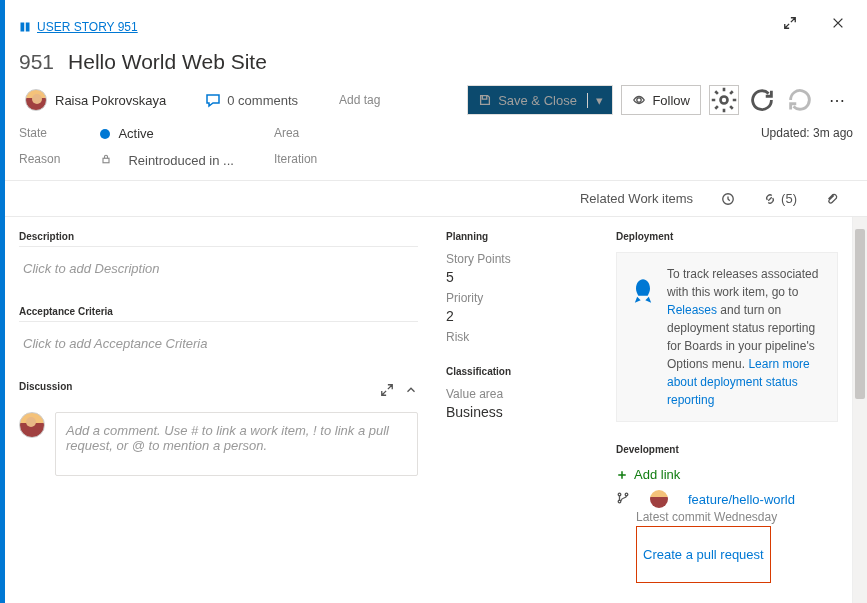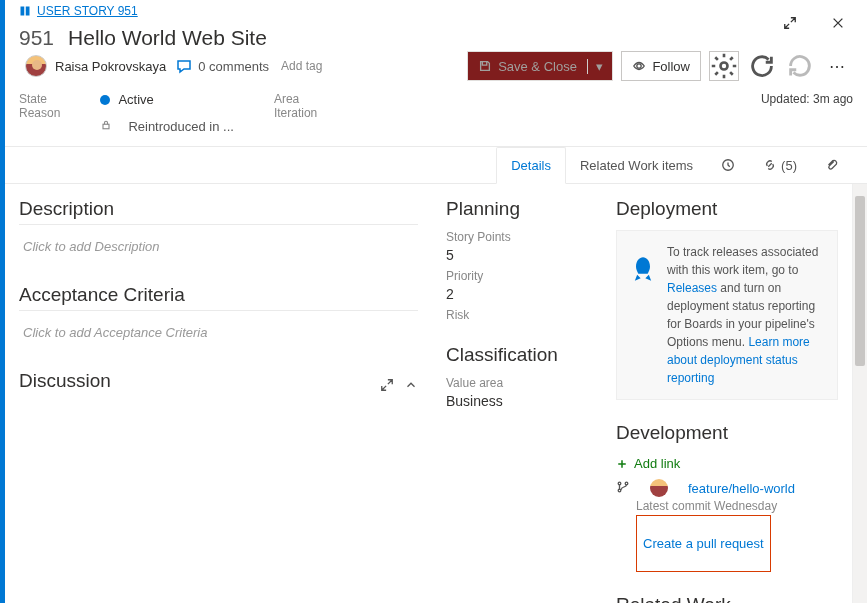--- a/index.html
+++ b/index.html
@@ -1,61 +1,61 @@
 <!DOCTYPE html>
 <html><head>
 <meta charset="utf-8">
 <style>
   html,body{margin:0;padding:0;font-family:"Segoe UI",Arial,sans-serif;font-size:13px;color:#323130;background:#fff;width:867px;height:603px;overflow:hidden}
   *{box-sizing:border-box}
   .root{display:flex;height:603px}
   .accent-bar{width:5px;background:#0078d4;flex:none}
   .main{flex:1;display:flex;flex-direction:column;min-width:0}
-  .hdr{padding:4px 14px 0 14px}
+  .hdr{padding:20px 14px 0 14px}
   .breadcrumb{display:flex;align-items:center;gap:6px;font-size:12px}
   .breadcrumb a{color:#0078d4;text-decoration:underline}
   .bc-icon{width:12px;height:12px;display:inline-block}
   .bc-icon svg{width:12px;height:12px;fill:#0078d4}
   .top-actions{position:absolute;top:8px;right:14px;display:flex;gap:18px;align-items:center}
   .top-actions svg{width:14px;height:14px;stroke:#333;fill:none;stroke-width:1.5}
-  .title-row{display:flex;align-items:center;gap:14px;margin-top:8px}
+  .title-row{display:flex;align-items:center;gap:14px;margin-top:16px}
   .wi-id{font-size:21px;color:#555}
   .wi-title{font-size:21px;font-weight:400}
-  .meta-row{display:flex;align-items:center;gap:4px;height:32px}
+  .meta-row{display:flex;align-items:center;gap:33px;margin-top:10px;height:32px}
   .assignee{display:flex;align-items:center;gap:8px;padding:3px 6px}
   .avatar{width:22px;height:22px;border-radius:50%;background:linear-gradient(#f4c27a 40%,#a04040 41%);border:1px solid #ccc;display:inline-block;position:relative;overflow:hidden}
   .avatar::after{content:"";position:absolute;top:4px;left:6px;width:10px;height:10px;border-radius:50%;background:#e8b886}
   .comments{display:flex;align-items:center;gap:6px;color:#555}
   .comments svg{width:16px;height:16px;fill:none;stroke:#0078d4;stroke-width:1.5}
   .add-tag{color:#888;font-size:12px;padding:4px 8px;cursor:pointer}
   .right-toolbar{margin-left:auto;display:flex;align-items:center;gap:8px}
   .btn{height:30px;display:flex;align-items:center;padding:0 10px;border:1px solid #c8c6c4;background:#fff;font-size:13px;cursor:pointer;gap:6px}
-  .btn.save{background:#7f1d1d;color:#a19f9d;border-color:#e1dfdd}
+  .btn.save{background:#0c4a6e;color:#a19f9d;border-color:#e1dfdd}
   .btn.save .chev{border-left:1px solid #d0cecc;padding-left:8px;margin-left:4px}
   .btn svg{width:14px;height:14px}
   .icon-btn{width:30px;height:30px;display:flex;align-items:center;justify-content:center;border:1px solid #c8c6c4;background:#fff;cursor:pointer}
   .icon-plain{width:30px;height:30px;display:flex;align-items:center;justify-content:center;cursor:pointer}
   .fields-row{display:flex;padding:10px 14px 12px 14px;border-bottom:1px solid #eaeaea;gap:40px;font-size:13px}
-  .fcol-labels{display:flex;flex-direction:column;gap:0;color:#888;font-size:12px}
+  .fcol-labels{display:flex;flex-direction:column;gap:12px;color:#888;font-size:12px}
   .fcol-vals{display:flex;flex-direction:column;gap:12px}
   .state{display:flex;align-items:center;gap:8px}
   .state-dot{width:10px;height:10px;border-radius:50%;background:#0078d4;display:inline-block}
   .reason{display:flex;align-items:center;gap:16px;color:#555}
   .lock-icon svg{width:12px;height:12px;stroke:#888;fill:none;stroke-width:1.5}
   .updated{margin-left:auto;color:#404040;font-size:12px}
   .tabs-row{display:flex;justify-content:flex-end;border-bottom:1px solid #eaeaea;padding:0 14px;align-items:center}
   .tab{padding:10px 14px;font-size:13px;color:#555;cursor:pointer;display:flex;align-items:center;gap:4px}
   .tab.active{color:#0078d4;border:1px solid #eaeaea;border-bottom:1px solid #fff;margin-bottom:-1px;background:#fff;border-radius:2px 2px 0 0}
   .tab svg{width:14px;height:14px;stroke:#555;fill:none;stroke-width:1.5}
   .content{flex:1;display:flex;overflow:hidden}
   .col{padding:14px;overflow-y:auto}
   .col1{flex:1.15;min-width:0}
   .col2{width:170px;flex:none}
   .col3{width:250px;flex:none}
-  h3.sec{font-size:19px;font-weight:400;margin:0 0 6px 0;padding-bottom:4px;border-bottom:1px solid #eaeaea}
+  h3.sec{font-size:10px;font-weight:700;margin:0 0 6px 0;padding-bottom:4px;border-bottom:1px solid #eaeaea}
   h3.sec.no-line{border-bottom:none}
   .placeholder{color:#999;font-style:italic;padding:8px 4px;font-size:13px}
   .sec-gap{height:22px}
   .disc-hdr{display:flex;align-items:center;justify-content:space-between}
   .disc-icons{display:flex;gap:10px}
   .disc-icons svg{width:14px;height:14px;stroke:#555;fill:none;stroke-width:1.5}
   .disc-box{display:flex;gap:10px;margin-top:10px}
   .disc-input{flex:1;border:1px solid #e1dfdd;border-radius:2px;padding:10px;min-height:64px;color:#999;font-style:italic;font-size:13px}
   .field-lbl{color:#888;font-size:12px;margin-top:6px}
   .field-val{font-size:14px;margin:3px 0 6px 0}
@@ -176,21 +176,20 @@
         </div>
       </div>
       <div class="fcol-labels">
         <span>Area</span>
         <span>Iteration</span>
       </div>
       <span class="updated">Updated: 3m ago</span>
     </div>
 
     <div class="tabs-row">
-      <div class="tab active">Details</div>
       <div class="tab">Related Work items</div>
       <div class="tab">
           <svg viewBox="0 0 16 16">
             <circle cx="8" cy="8" r="6"></circle>
             <path d="M8 5v3l2 2"></path>
           </svg>
         </div>
       <div class="tab">
           <svg viewBox="0 0 16 16">
             <path d="M6 10l4-4M5 9a3 3 0 0 1 0-4l1-1a3 3 0 0 1 4 0M11 7a3 3 0 0 1 0 4l-1 1a3 3 0 0 1-4 0"></path>
@@ -216,20 +215,24 @@
           <h3 class="sec no-line" style="flex:1">Discussion</h3>
           <div class="disc-icons">
             <span><svg viewBox="0 0 16 16">
                   <path d="M9 2h5v5M7 14H2V9M14 2l-5 5M2 14l5-5"></path>
                 </svg></span>
             <span><svg viewBox="0 0 16 16">
                   <path d="M4 10l4-4 4 4"></path>
                 </svg></span>
           </div>
         </div>
+        <div class="disc-box">
+          <span class="avatar" style="width:26px;height:26px"></span>
+          <div class="disc-input">Add a comment. Use # to link a work item, ! to link a pull request, or @ to mention a person.</div>
+        </div>
       </div>
 
       <div class="col col2">
         <h3 class="sec no-line">Planning</h3>
         <div class="field-lbl">Story Points</div>
         <div class="field-val">5</div>
         <div class="field-lbl">Priority</div>
         <div class="field-val">2</div>
         <div class="field-lbl">Risk</div>
         <div class="sec-gap"></div>

